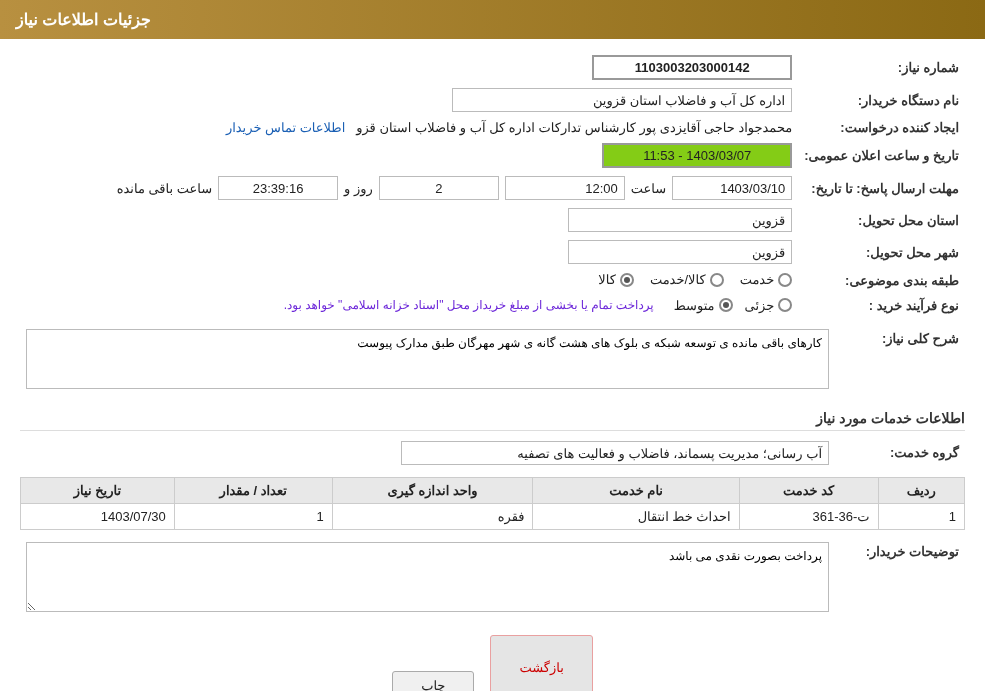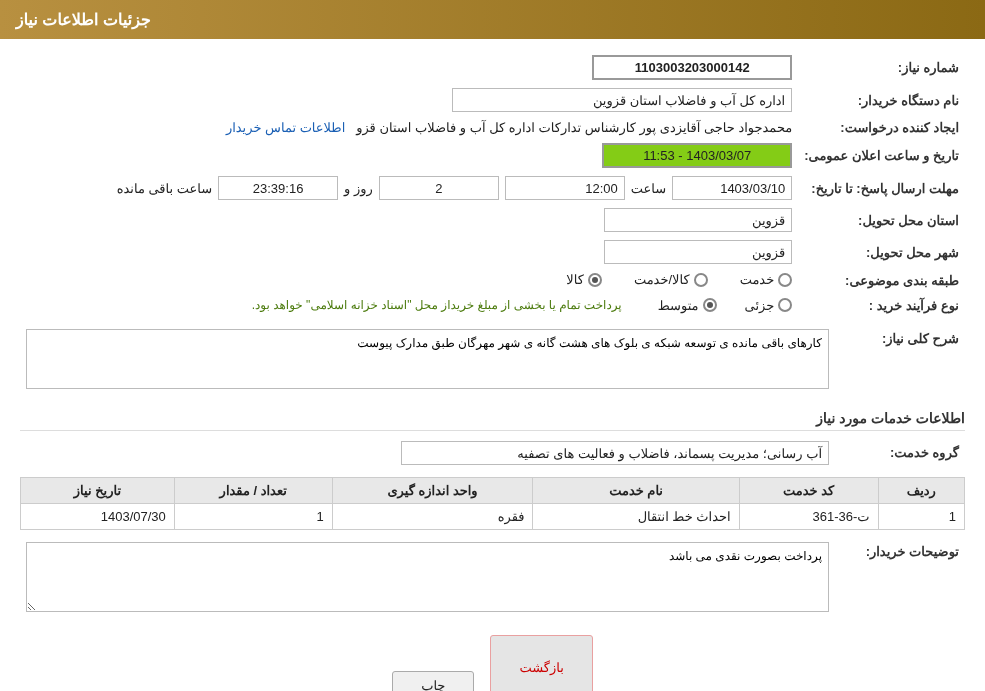--- a/index.html
+++ b/index.html
@@ -53,21 +53,21 @@
       padding: 3px 6px;
       min-width: 120px;
       display: inline-block;
       height: 24px;
       line-height: 18px;
     }
     .wide-input {
       width: 340px;
     }
     .medium-input {
-      width: 188px;
+      width: 224px;
     }
     .small-input {
       width: 120px;
     }
     .id-box {
       border: 2px solid #999;
       background: #fff;
       padding: 3px 8px;
       font-size: 13px;
       font-weight: bold;
@@ -91,21 +91,20 @@
     }
     .radio-group {
       display: inline-flex;
       align-items: center;
       gap: 16px;
     }
     .radio-item {
       display: inline-flex;
       align-items: center;
       gap: 4px;
-      margin-left: 16px;
     }
     .radio-circle {
       width: 14px;
       height: 14px;
       border-radius: 50%;
       border: 2px solid #888;
       display: inline-block;
       background: #fff;
       position: relative;
     }
@@ -118,21 +117,21 @@
       position: absolute;
       top: 2px;
       left: 2px;
     }
     .purchase-type-row {
       display: flex;
       align-items: center;
       gap: 12px;
     }
     .purchase-note {
-      color: #4d7c0f;
+      color: #6d28d9;
       font-size: 12px;
       margin-right: 8px;
     }
     .description-box {
       border: 1px solid #bbb;
       background: #fff;
       width: 100%;
       min-height: 60px;
       padding: 6px;
       font-family: Tahoma, Arial, sans-serif;

